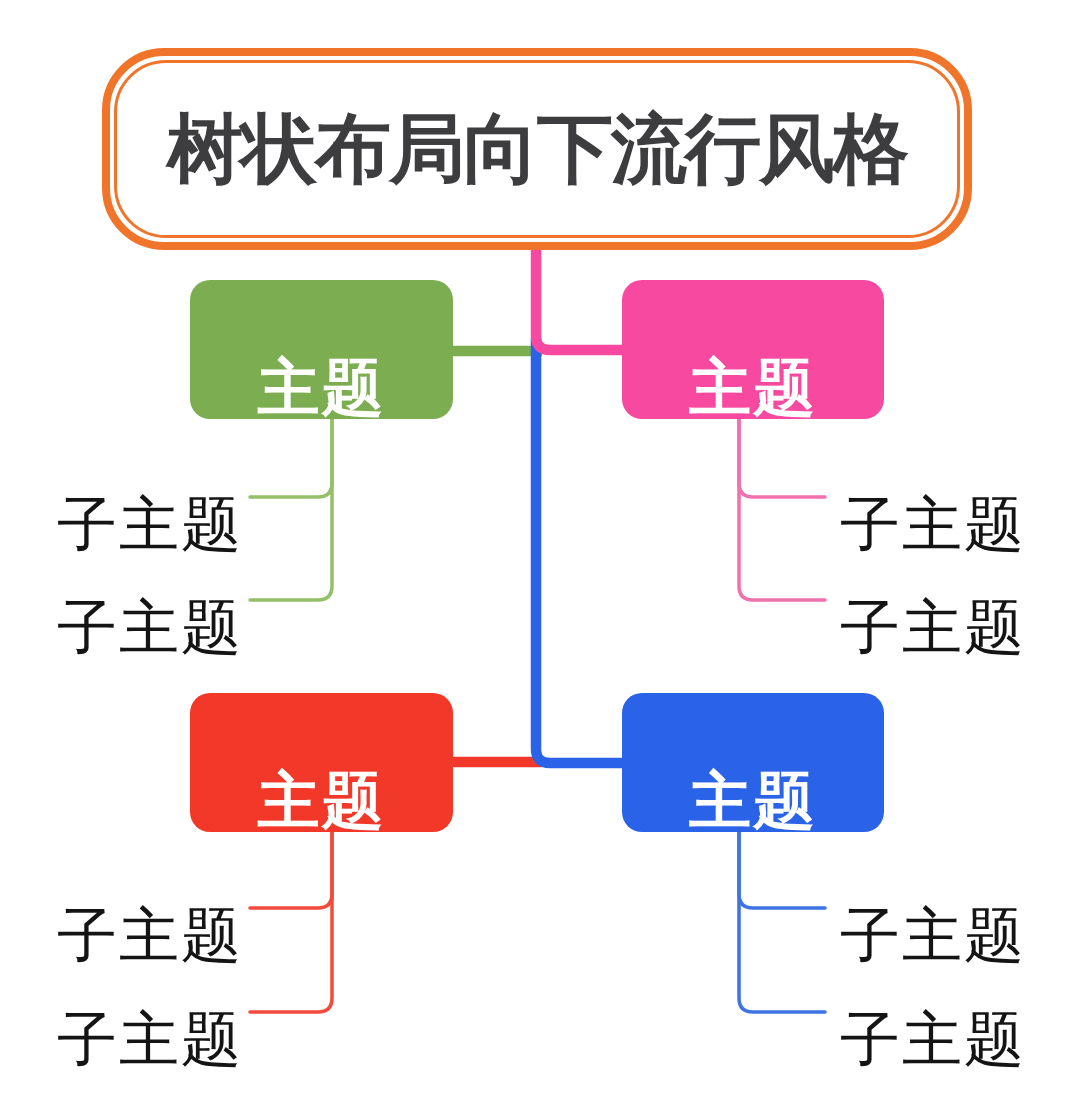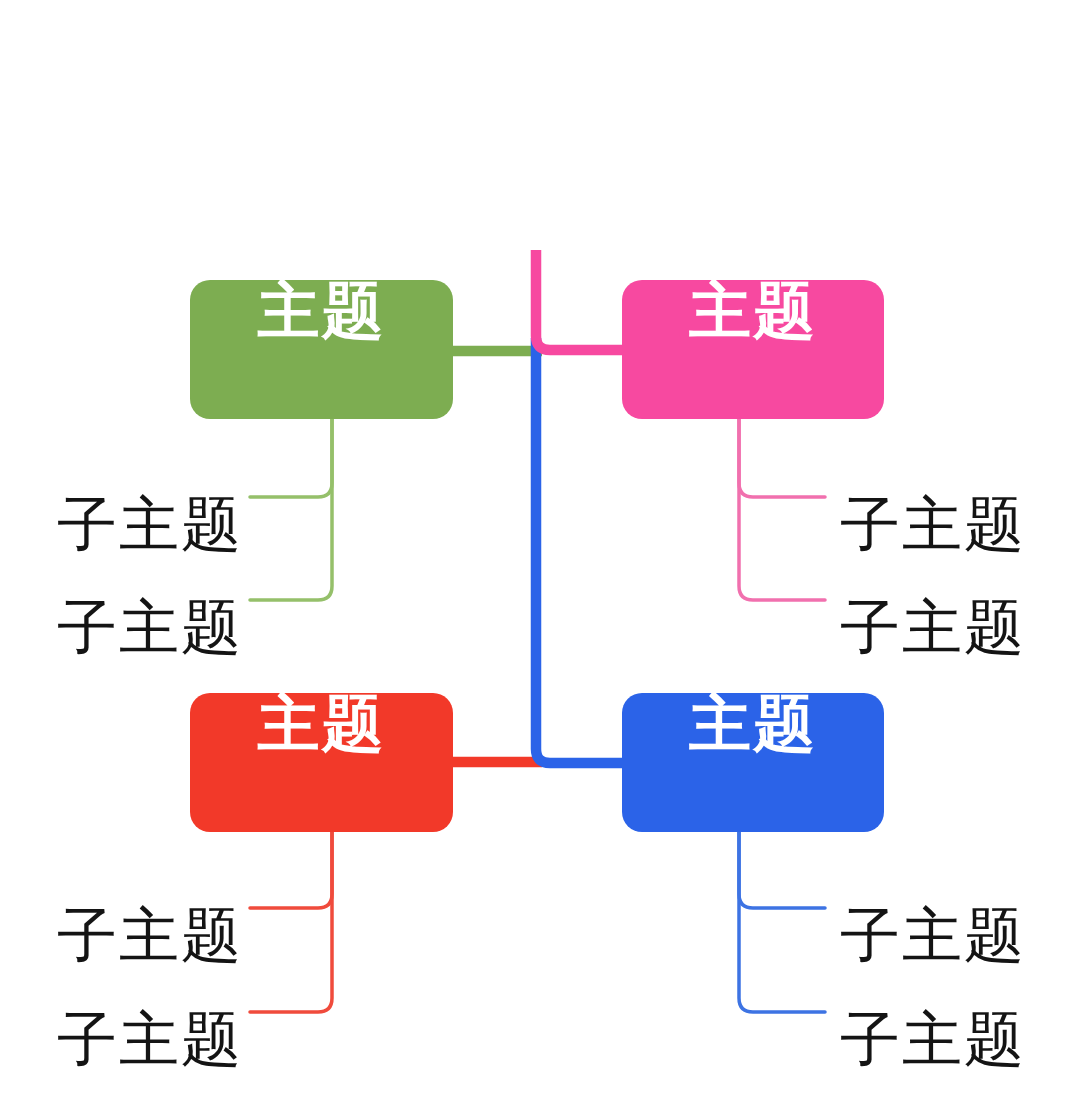--- a/index.html
+++ b/index.html
@@ -31,21 +31,21 @@
     position:absolute;inset:4px;border:3px solid var(--orange);border-radius:52px;
     display:flex;align-items:center;justify-content:center;
   }
   .root-title{
     font-size:76px;font-weight:bold;color:var(--title-text);
     letter-spacing:-2px;white-space:nowrap;line-height:1;
   }
 
   .topic{
     position:absolute;width:263px;height:139px;border-radius:20px;
-    display:flex;align-items:flex-start;justify-content:center;
+    display:flex;align-items:flex-end;justify-content:center;
     color:var(--topic-text);font-weight:bold;font-size:62px;line-height:1;
     letter-spacing:2px;
   }
   .bg-green{background:var(--green);}
   .bg-pink{background:var(--pink);}
   .bg-red{background:var(--red);}
   .bg-blue{background:var(--blue);}
   #topic-upper-left{left:190px;top:280px;}
   #topic-upper-right{left:622px;top:280px;width:262px;}
   #topic-lower-left{left:190px;top:693px;}
@@ -77,20 +77,25 @@
     <path class="thin stroke-green-line" d="M332 419 V483 Q332 497 318 497 H250"></path>
     <path class="thin stroke-green-line" d="M332 419 V586 Q332 600 318 600 H250"></path>
     <path class="thin stroke-pink-line" d="M739 419 V483 Q739 497 753 497 H825"></path>
     <path class="thin stroke-pink-line" d="M739 419 V586 Q739 600 753 600 H825"></path>
     <path class="thin stroke-red-line" d="M332 832 V894 Q332 908 318 908 H250"></path>
     <path class="thin stroke-red-line" d="M332 832 V998 Q332 1012 318 1012 H250"></path>
     <path class="thin stroke-blue-line" d="M739 832 V894 Q739 908 753 908 H825"></path>
     <path class="thin stroke-blue-line" d="M739 832 V998 Q739 1012 753 1012 H825"></path>
   </svg>
 
+  <div class="root-node">
+    <div class="root-inner">
+      <span class="root-title">树状布局向下流行风格</span>
+    </div>
+  </div>
 
   <div class="topic bg-green" id="topic-upper-left">
     <span>主题</span>
   </div>
   <div class="topic bg-pink" id="topic-upper-right">
     <span>主题</span>
   </div>
   <div class="topic bg-red" id="topic-lower-left">
     <span>主题</span>
   </div>

